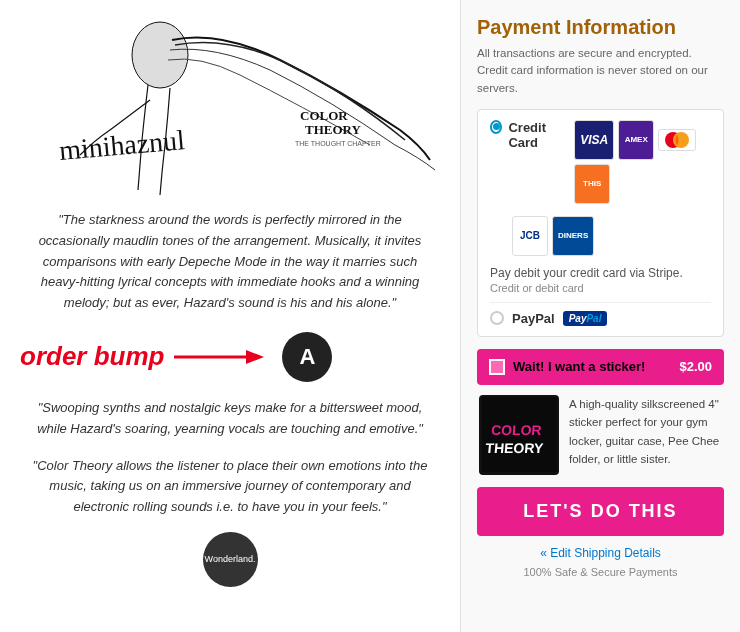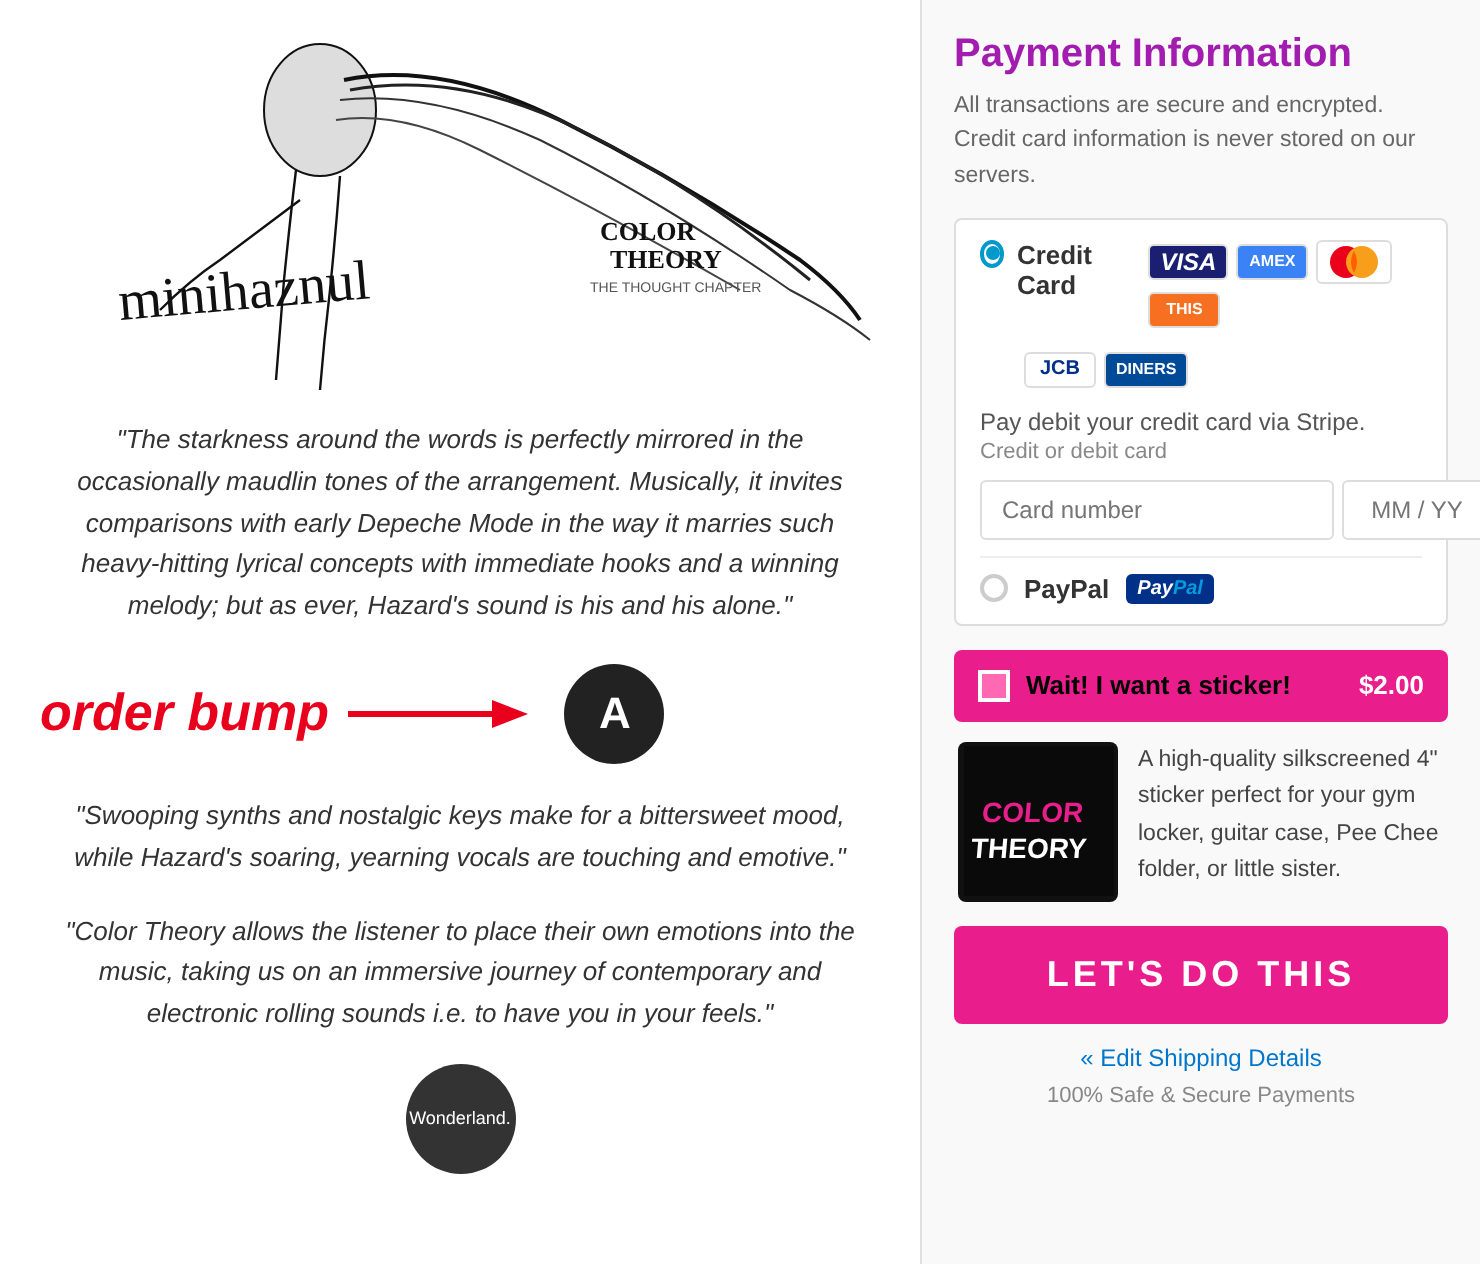--- a/index.html
+++ b/index.html
@@ -148,21 +148,21 @@
       height: 632px;
       background: #f9f9f9;
       border-left: 1px solid #e0e0e0;
       overflow-y: auto;
       padding: 16px;
     }
 
     .payment-title {
       font-size: 20px;
       font-weight: bold;
-      color: #a21caf;
+      color: #a16207;
       margin-bottom: 6px;
     }
 
     .payment-subtitle {
       font-size: 11.5px;
       color: #666;
       line-height: 1.5;
       margin-bottom: 12px;
     }
 
@@ -206,34 +206,34 @@
 
     .card-logos {
       display: flex;
       gap: 4px;
       align-items: center;
       flex-wrap: wrap;
       margin-bottom: 4px;
     }
 
     .card-logo {
-      height: 18px;
+      height: 40px;
       border-radius: 3px;
       border: 1px solid #ddd;
       padding: 2px 5px;
       font-size: 9px;
       font-weight: bold;
       display: flex;
       align-items: center;
       justify-content: center;
       min-width: 36px;
     }
 
     .visa { background: #1a1f71; color: #fff; font-style: italic; font-size: 12px; }
-    .amex { background: #3b82f6; color: #fff; font-size: 8px; }
+    .amex { background: #4c1d95; color: #fff; font-size: 8px; }
     .mastercard-logo {
       background: #fff;
       height: 22px;
       border-radius: 3px;
       border: 1px solid #ddd;
       display: flex;
       align-items: center;
       justify-content: center;
       padding: 2px 4px;
     }
@@ -489,24 +489,20 @@
     </div>
 
     <div style="display:flex;gap:4px;margin-bottom:10px;padding-left:22px;">
       <div class="card-logo jcb">JCB</div>
       <div class="card-logo diners">DINERS</div>
     </div>
 
     <p class="stripe-text">Pay debit your credit card via Stripe.</p>
     <p class="stripe-subtext">Credit or debit card</p>
 
-    <div class="card-input-row">
-      <input class="card-number-input" type="text" readonly="" placeholder="Card number" style="">
-      <input class="card-expiry-input" type="text" readonly="" placeholder="MM / YY" style="">
-    </div>
 
     <div class="paypal-row">
       <div class="radio-empty"></div>
       <span class="method-label">PayPal</span>
       <div class="paypal-badge">
         Pay<span class="paypal-yellow">Pal</span>
       </div>
     </div>
 
   </div>

